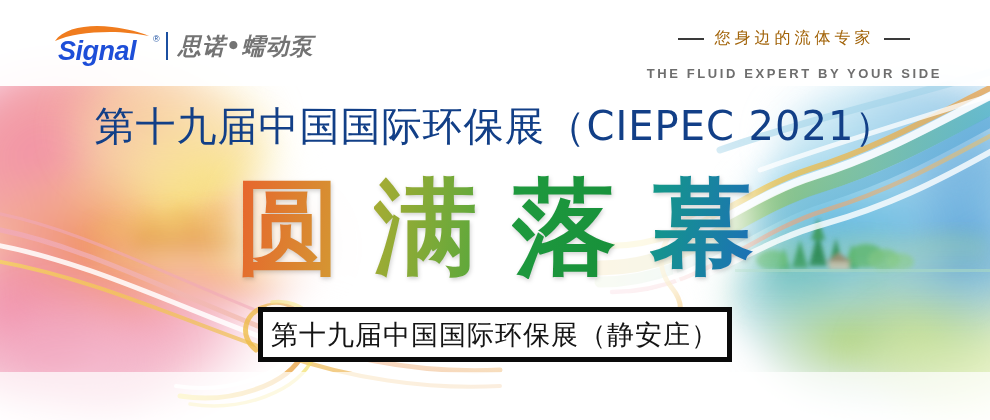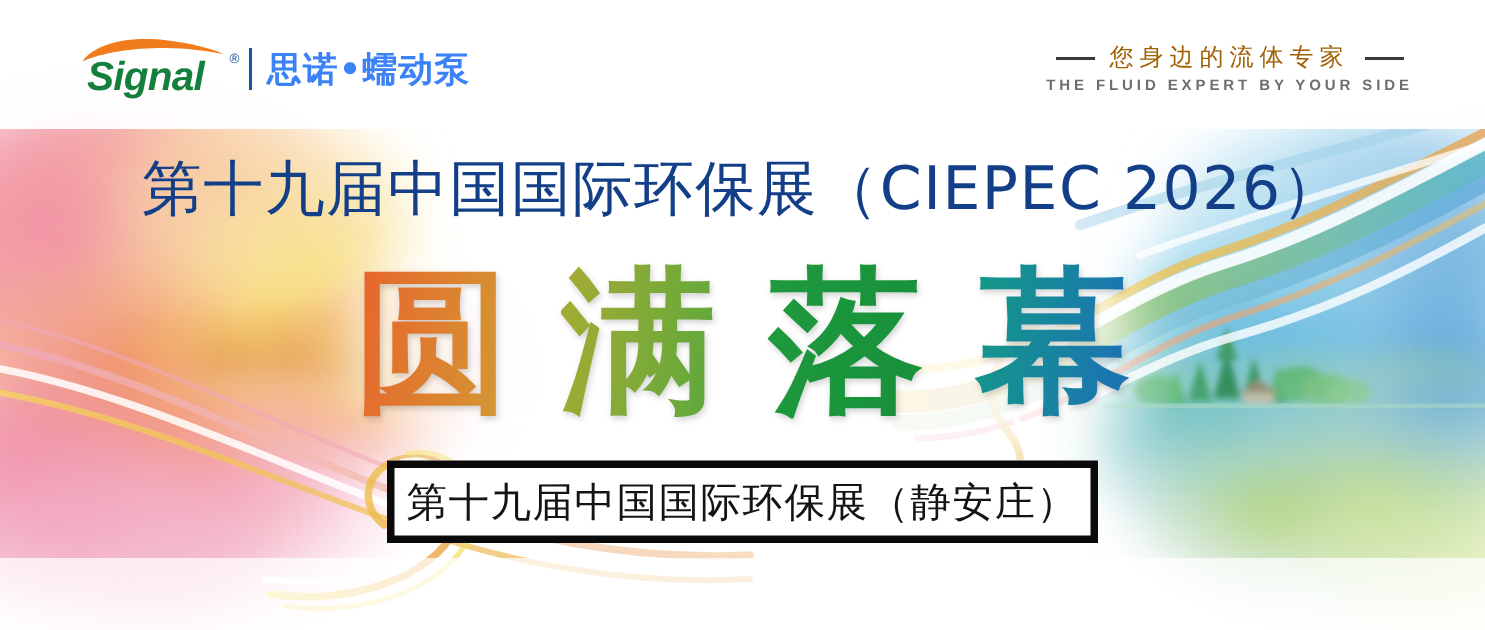--- a/index.html
+++ b/index.html
@@ -22,21 +22,21 @@
   #logo-reg{position:absolute;left:101px;top:10px;font-size:9px;color:#1b4fa0;}
   #logo-divider{width:2px;height:28px;background:#1b4fa0;margin:0 10px 0 6px;}
   #logo-cn{font-size:23px;font-weight:bold;color:#1b4fa0;letter-spacing:1px;
            font-family:"DejaVu Sans","Liberation Sans",sans-serif;white-space:nowrap;}
 
   #tagline{position:absolute;right:48px;top:28px;text-align:center;}
   #tagline-row{display:flex;align-items:center;justify-content:center;gap:10px;}
   .rule{width:26px;height:2px;background:#3a3a3a;}
   #tagline-cn{font-size:16px;color:#a16207;letter-spacing:4px;font-weight:500;white-space:nowrap;
               font-family:"DejaVu Sans","Liberation Sans",sans-serif;}
-  #tagline-en{margin-top:3px;font-size:10px;color:#6e6e6e;letter-spacing:2.6px;font-weight:bold;white-space:nowrap;}
+  #tagline-en{margin-top:17px;font-size:13px;color:#6e6e6e;letter-spacing:2.6px;font-weight:bold;white-space:nowrap;}
 
   
   #title{position:absolute;left:0;top:104px;width:990px;text-align:center;z-index:30;
          font-size:40px;line-height:1.1;color:#123f87;letter-spacing:1px;white-space:nowrap;
          font-family:"DejaVu Sans","Liberation Sans",sans-serif;}
 
   
   #hero{position:absolute;left:0;top:168px;width:990px;height:118px;z-index:30;
         display:flex;align-items:center;justify-content:center;gap:34px;}
   .hero-ch{font-size:104px;line-height:1;font-weight:bold;
@@ -247,39 +247,39 @@
     <rect x="0" y="372" width="990" height="48" fill="#ffffff" opacity="0.72"></rect>
   </svg>
 
   <div id="header">
 
     <div id="logo-block">
       <div id="logo-mark">
         <svg id="logo-swoosh" viewBox="0 0 96 17">
           <path d="M1,16 C10,3 34,-1 58,2 C74,4 86,7 95,11 C84,9 70,7 56,7 C34,7 14,10 1,16 Z" fill="#f07c1e"></path>
         </svg>
-        <span id="logo-word" style="color: #15803d;">Signal</span>
+        <span id="logo-word" style="color: #1d4ed8;">Signal</span>
         <span id="logo-reg" style="color: rgb(27, 79, 160);">®</span>
       </div>
       <div id="logo-divider" style="background: rgb(27, 79, 160);"></div>
-      <div id="logo-cn" style="color: #3b82f6;">思诺•蠕动泵</div>
+      <div id="logo-cn" style="color: #737373; font-style: italic;">思诺•蠕动泵</div>
     </div>
 
     <div id="tagline">
       <div id="tagline-row">
         <span class="rule"></span>
         <span id="tagline-cn">您身边的流体专家</span>
         <span class="rule"></span>
       </div>
       <div id="tagline-en">THE FLUID EXPERT BY YOUR SIDE</div>
     </div>
 
   </div>
 
-  <div id="title" style="color: rgb(18, 63, 135);">第十九届中国国际环保展（CIEPEC 2026）</div>
+  <div id="title" style="color: rgb(18, 63, 135);">第十九届中国国际环保展（CIEPEC 2021）</div>
 
   <div id="hero">
     <span class="hero-ch" style="background-image: linear-gradient(100deg, rgb(232, 99, 44) 0%, rgb(211, 154, 51) 100%);">圆</span>
     <span class="hero-ch" style="background-image: linear-gradient(100deg, rgb(168, 172, 51) 0%, rgb(90, 168, 60) 100%);">满</span>
     <span class="hero-ch" style="background-image: linear-gradient(100deg, rgb(31, 154, 62) 0%, rgb(23, 144, 58) 100%);">落</span>
     <span class="hero-ch" style="background-image: linear-gradient(100deg, rgb(19, 154, 134) 0%, rgb(29, 111, 184) 100%);">幕</span>
   </div>
 
   <div id="venue" style="border-color: rgb(10, 10, 10); background: rgb(255, 255, 255);">
     <span id="venue-text">第十九届中国国际环保展（静安庄）</span>

